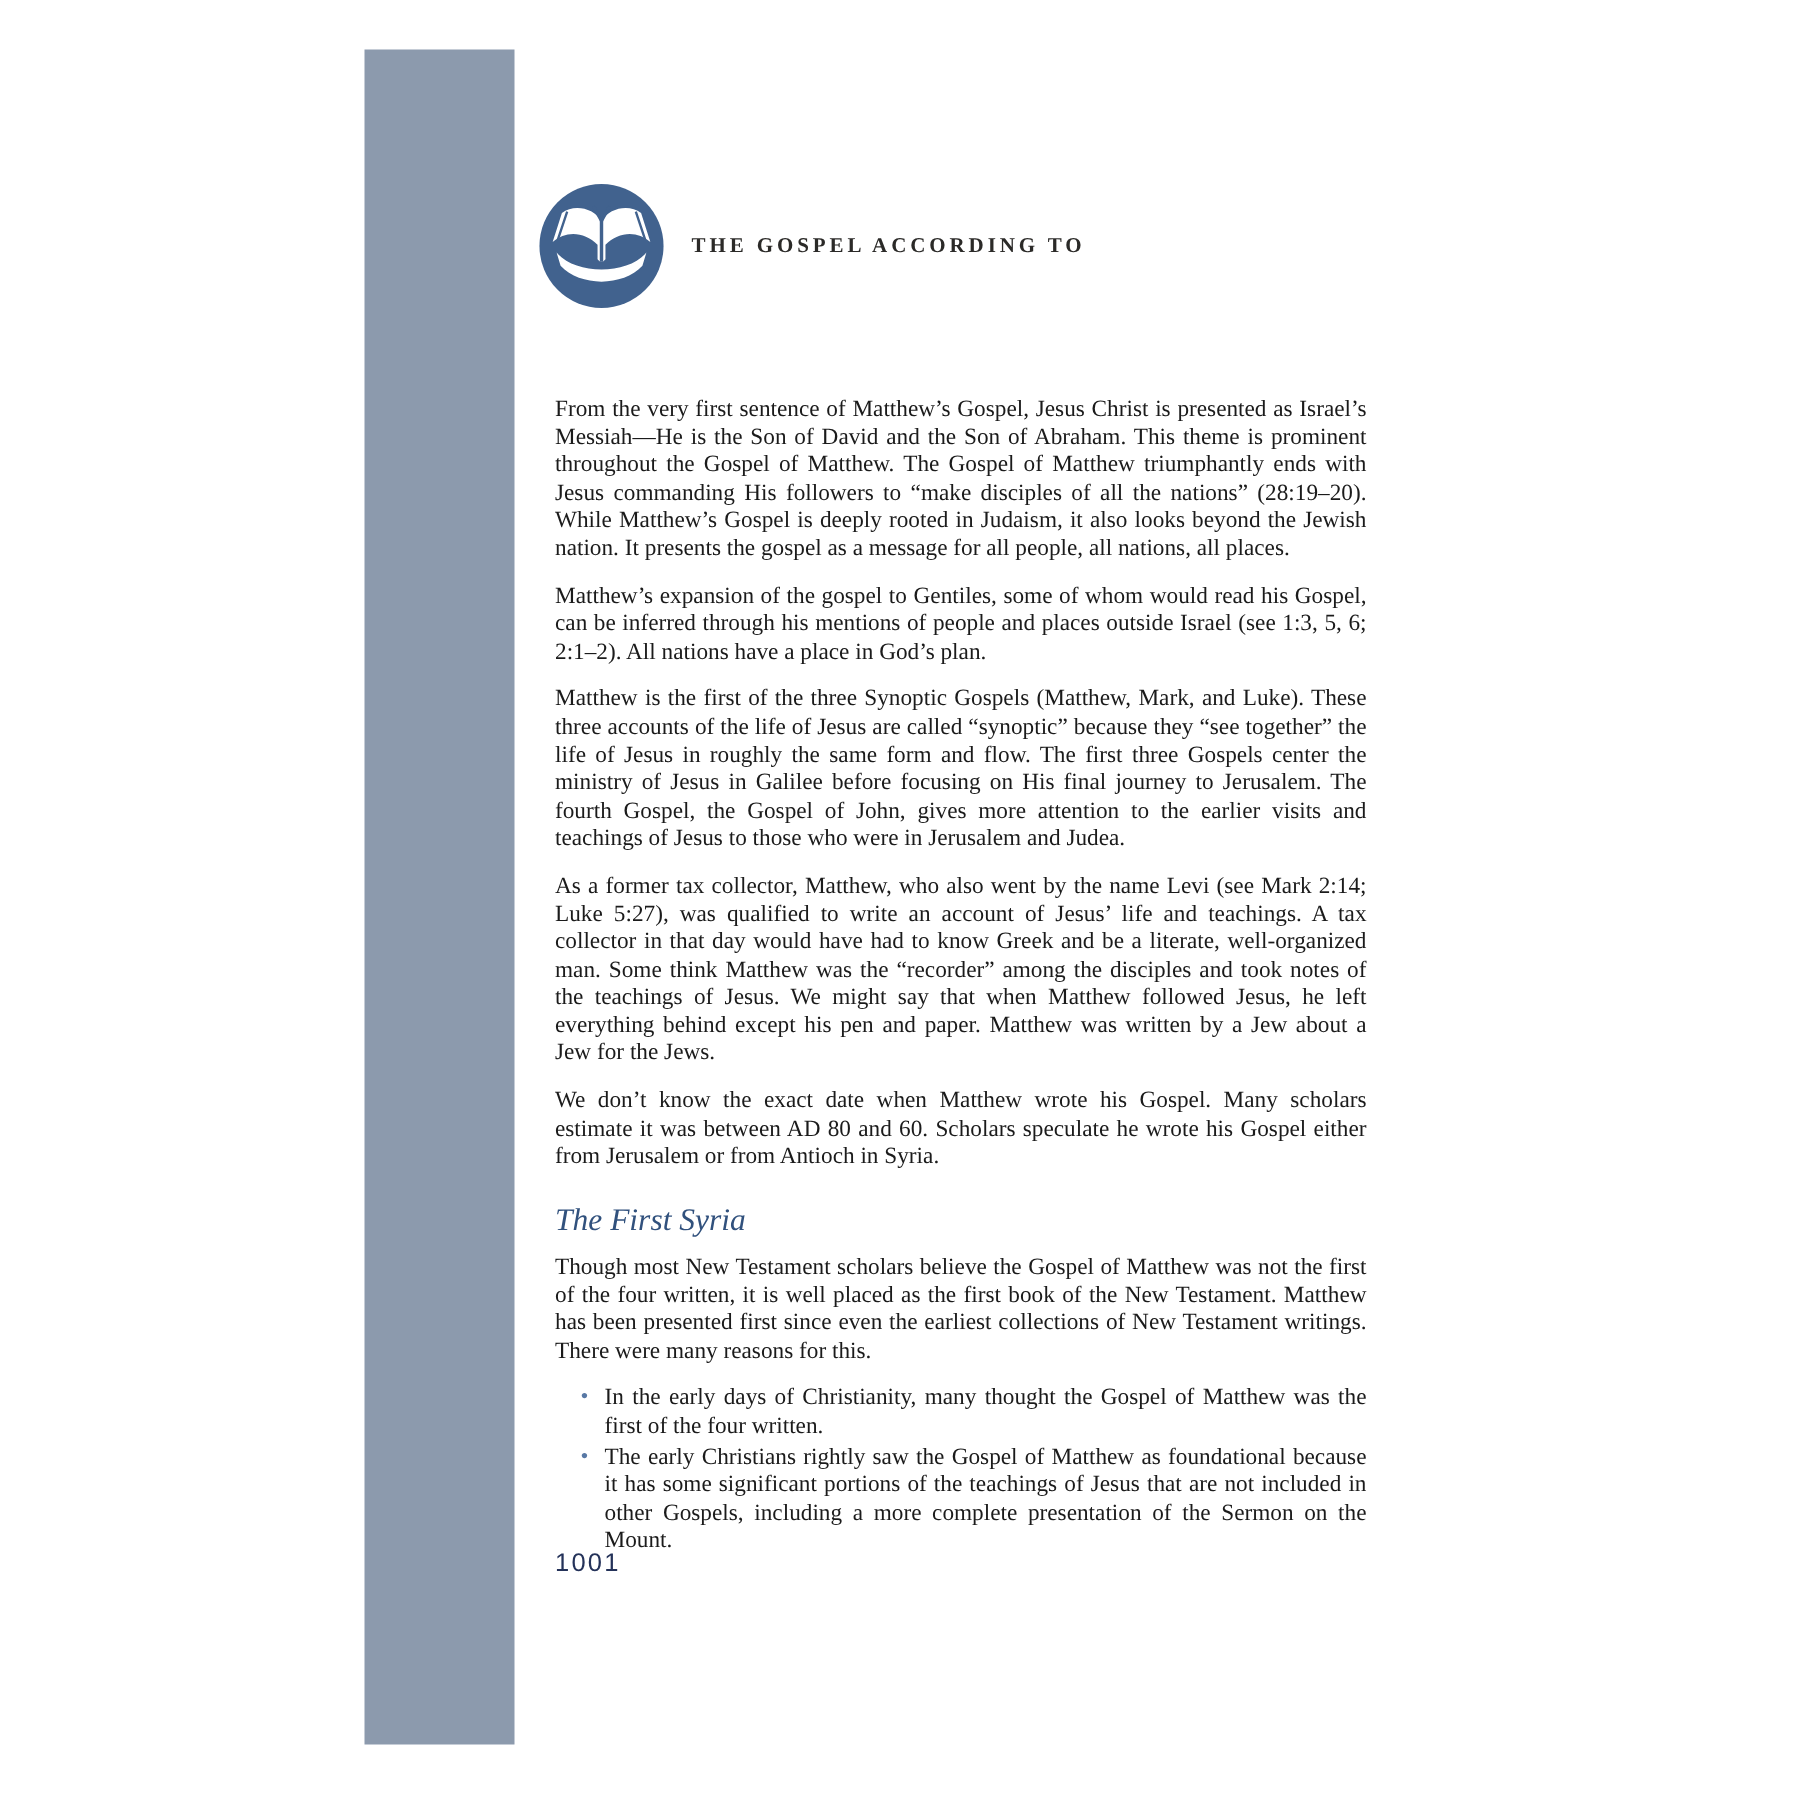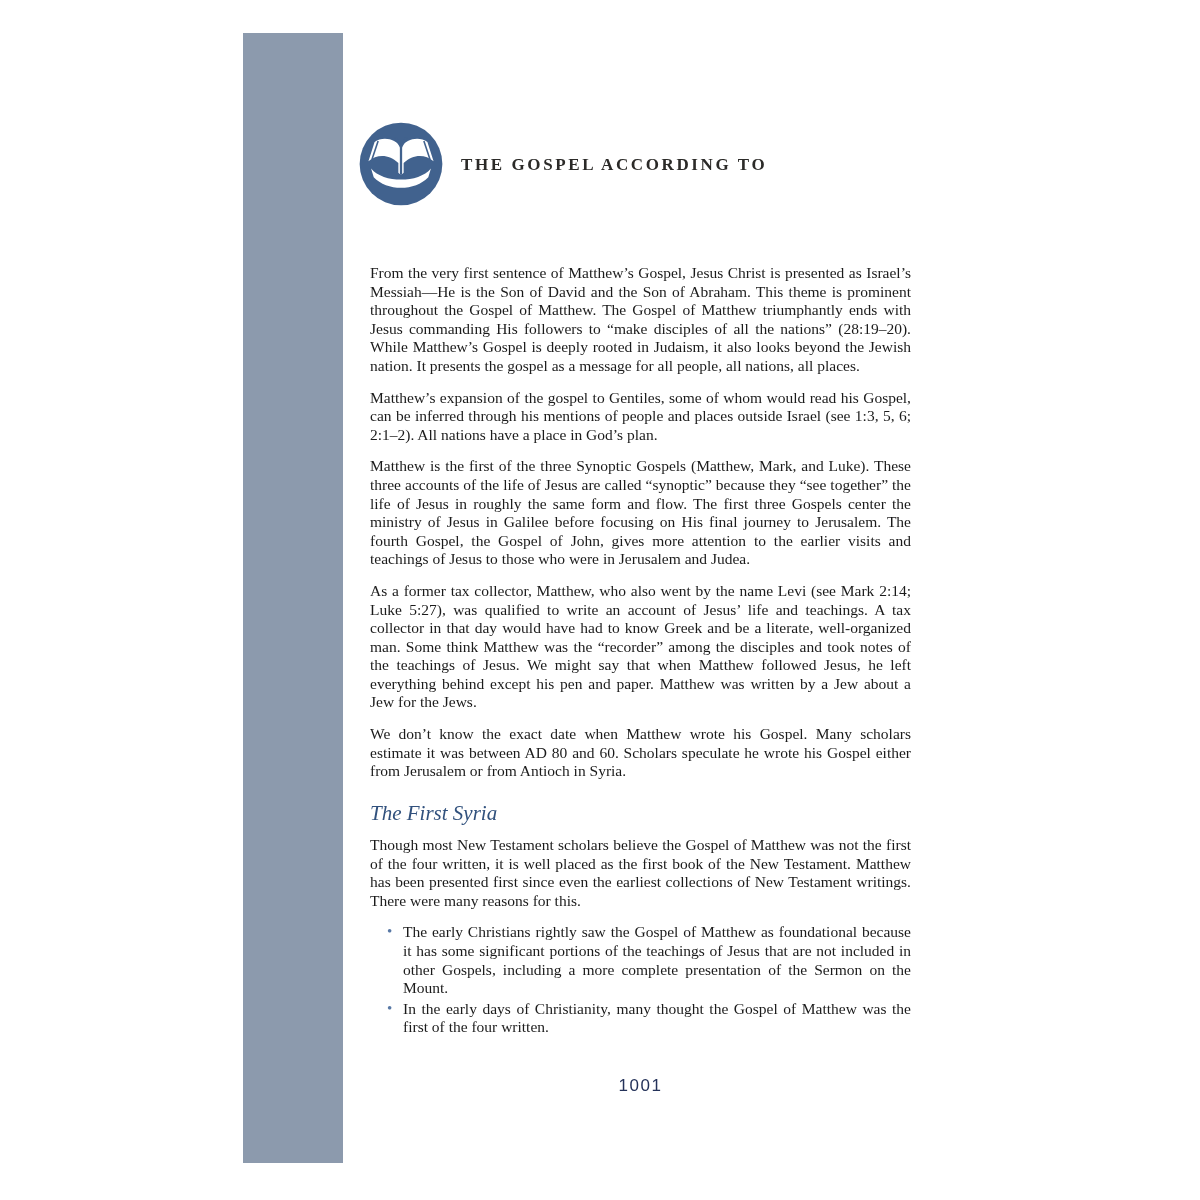--- a/index.html
+++ b/index.html
@@ -22,21 +22,21 @@
   
   .book-header {
     position:absolute;
     left:357px; top:120px;
     display:flex;
     align-items:center;
   }
   .logo { width:88px; height:88px; flex:0 0 auto; }
   .header-text { margin-left:13px; padding-top:4px; }
   .eyebrow {
-    font-size:17px;
+    font-size:14px;
     font-weight:600;
     letter-spacing:2.6px;
     color:#2b2a28;
     margin:0 0 3px 3px;
     white-space:nowrap;
   }
   .book-title {
     font-size:47px;
     font-style:italic;
     font-weight:normal;
@@ -73,23 +73,22 @@
     content:"\2022";
     position:absolute;
     left:-16px; top:-1px;
     color:#5878a5;
     font-size:15px;
   }
 
   
   .page-number {
     position:absolute;
-    left:370px; top:1076px;
+    left:370px; top:1032px;
     width:541px;
-    text-align:center;
     font-family:"Liberation Sans", sans-serif;
     font-size:17px;
     letter-spacing:1.5px;
     color:#243259;
   }
 </style>
 </head>
 <body>
 
 <div class="spine-band"></div>
@@ -129,18 +128,18 @@
   <p>From the very first sentence of Matthew’s Gospel, Jesus Christ is presented as Israel’s Messiah—He is the Son of David and the Son of Abraham. This theme is prominent throughout the Gospel of Matthew. The Gospel of Matthew triumphantly ends with Jesus commanding His followers to “make disciples of all the nations” (28:19–20). While Matthew’s Gospel is deeply rooted in Judaism, it also looks beyond the Jewish nation. It presents the gospel as a message for all people, all nations, all places.</p>
   <p>Matthew’s expansion of the gospel to Gentiles, some of whom would read his Gospel, can be inferred through his mentions of people and places outside Israel (see 1:3, 5, 6; 2:1–2). All nations have a place in God’s plan.</p>
   <p>Matthew is the first of the three Synoptic Gospels (Matthew, Mark, and Luke). These three accounts of the life of Jesus are called “synoptic” because they “see together” the life of Jesus in roughly the same form and flow. The first three Gospels center the ministry of Jesus in Galilee before focusing on His final journey to Jerusalem. The fourth Gospel, the Gospel of John, gives more attention to the earlier visits and teachings of Jesus to those who were in Jerusalem and Judea.</p>
 
   <p>As a former tax collector, Matthew, who also went by the name Levi (see Mark 2:14; Luke 5:27), was qualified to write an account of Jesus’ life and teachings. A tax collector in that day would have had to know Greek and be a literate, well-organized man. Some think Matthew was the “recorder” among the disciples and took notes of the teachings of Jesus. We might say that when Matthew followed Jesus, he left everything behind except his pen and paper. Matthew was written by a Jew about a Jew for the Jews.</p>
   <p>We don’t know the exact date when Matthew wrote his Gospel. Many scholars estimate it was between AD 80 and 60. Scholars speculate he wrote his Gospel either from Jerusalem or from Antioch in Syria.</p>
 
   <h2 class="section-heading">The First Syria</h2>
   <p>Though most New Testament scholars believe the Gospel of Matthew was not the first of the four written, it is well placed as the first book of the New Testament. Matthew has been presented first since even the earliest collections of New Testament writings. There were many reasons for this.</p>
   <ul class="bullets">
+    <li>In the early days of Christianity, many thought the Gospel of Matthew was the first of the four written.</li>
     <li>The early Christians rightly saw the Gospel of Matthew as foundational because it has some significant portions of the teachings of Jesus that are not included in other Gospels, including a more complete presentation of the Sermon on the Mount.</li>
-    <li>In the early days of Christianity, many thought the Gospel of Matthew was the first of the four written.</li>
   </ul>
 </main>
 
 <footer class="page-number">1001</footer>
 
 </body></html>

